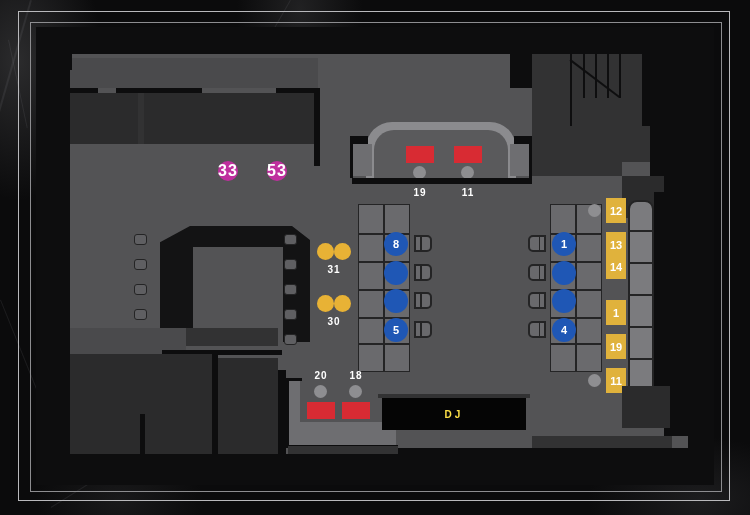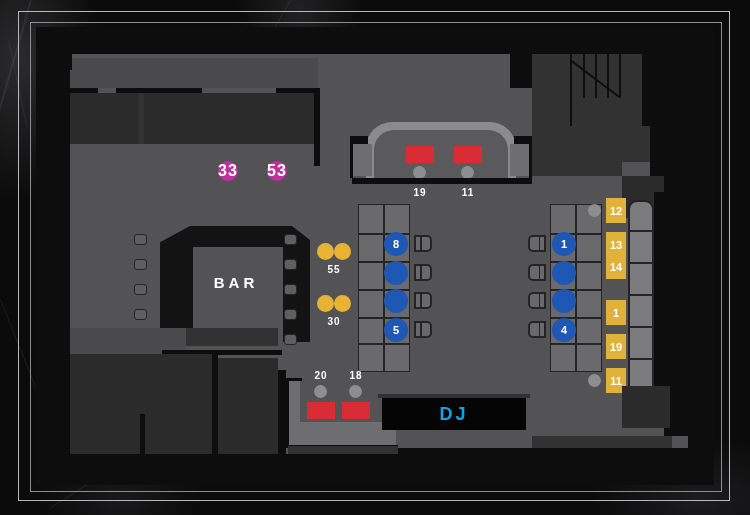--- a/index.html
+++ b/index.html
@@ -187,22 +187,22 @@
     transform-origin: 0 0;
   }
 
   
   #dj-box {
     position: absolute;
     background: #050505;
     display: flex;
     align-items: center;
     justify-content: center;
-    color: #0ea5e9;
-    font-size: 18px;
+    color: #fde047;
+    font-size: 10px;
     font-weight: bold;
     letter-spacing: 3px;
   }
 </style>
 </head>
 <body>
 
 <div id="stage">
 
   <div class="vein" style="left:30px;top:0px;width:1.5px;height:120px;transform:rotate(16deg);"></div>
@@ -261,36 +261,35 @@
     <div class="seat seat-grey" style="left:399px;top:126px;"></div>
     <div class="blk f-black" style="left:290px;top:138px;width:180px;height:6px;"></div>
     <div class="tag" style="left:345px;top:147px;width:26px;">19</div>
     <div class="tag" style="left:393px;top:147px;width:26px;">11</div>
 
     <div class="seat seat-pink" style="left:156px;top:121px;">33</div>
     <div class="seat seat-pink" style="left:205px;top:121px;">53</div>
 
     <div id="bar-shape" style="left:98px;top:186px;width:150px;height:116px;
                 clip-path: polygon(20% 0%, 88% 0%, 100% 12%, 100% 100%, 82% 100%, 82% 18%, 22% 18%, 22% 100%, 0% 100%, 0% 14%);"></div>
-    <div id="bar-label" style="left:124px;top:234px;width:100px;text-align:center;">BAR</div>
 
     <div class="stool" style="left:72px;top:194px;"></div>
     <div class="stool" style="left:72px;top:219px;"></div>
     <div class="stool" style="left:72px;top:244px;"></div>
     <div class="stool" style="left:72px;top:269px;"></div>
 
     <div class="stool" style="left:222px;top:194px;"></div>
     <div class="stool" style="left:222px;top:219px;"></div>
     <div class="stool" style="left:222px;top:244px;"></div>
     <div class="stool" style="left:222px;top:269px;"></div>
     <div class="stool" style="left:222px;top:294px;"></div>
 
     <div class="dot-yellow" style="left:255px;top:203px;"></div>
     <div class="dot-yellow" style="left:272px;top:203px;"></div>
-    <div class="tag" style="left:252px;top:224px;width:40px;">55</div>
+    <div class="tag" style="left:252px;top:224px;width:40px;">31</div>
 
     <div class="dot-yellow" style="left:255px;top:255px;"></div>
     <div class="dot-yellow" style="left:272px;top:255px;"></div>
     <div class="tag" style="left:252px;top:276px;width:40px;">30</div>
 
     <div class="bench-outer" style="left:296px;top:164px;width:52px;height:168px;"></div>
     <div class="bench-cell" style="left:296px;top:164px;width:26px;height:30px;"></div>
     <div class="bench-cell" style="left:322px;top:164px;width:26px;height:30px;"></div>
     <div class="bench-cell" style="left:296px;top:194px;width:26px;height:28px;"></div>
     <div class="bench-cell" style="left:322px;top:194px;width:26px;height:28px;"></div>

